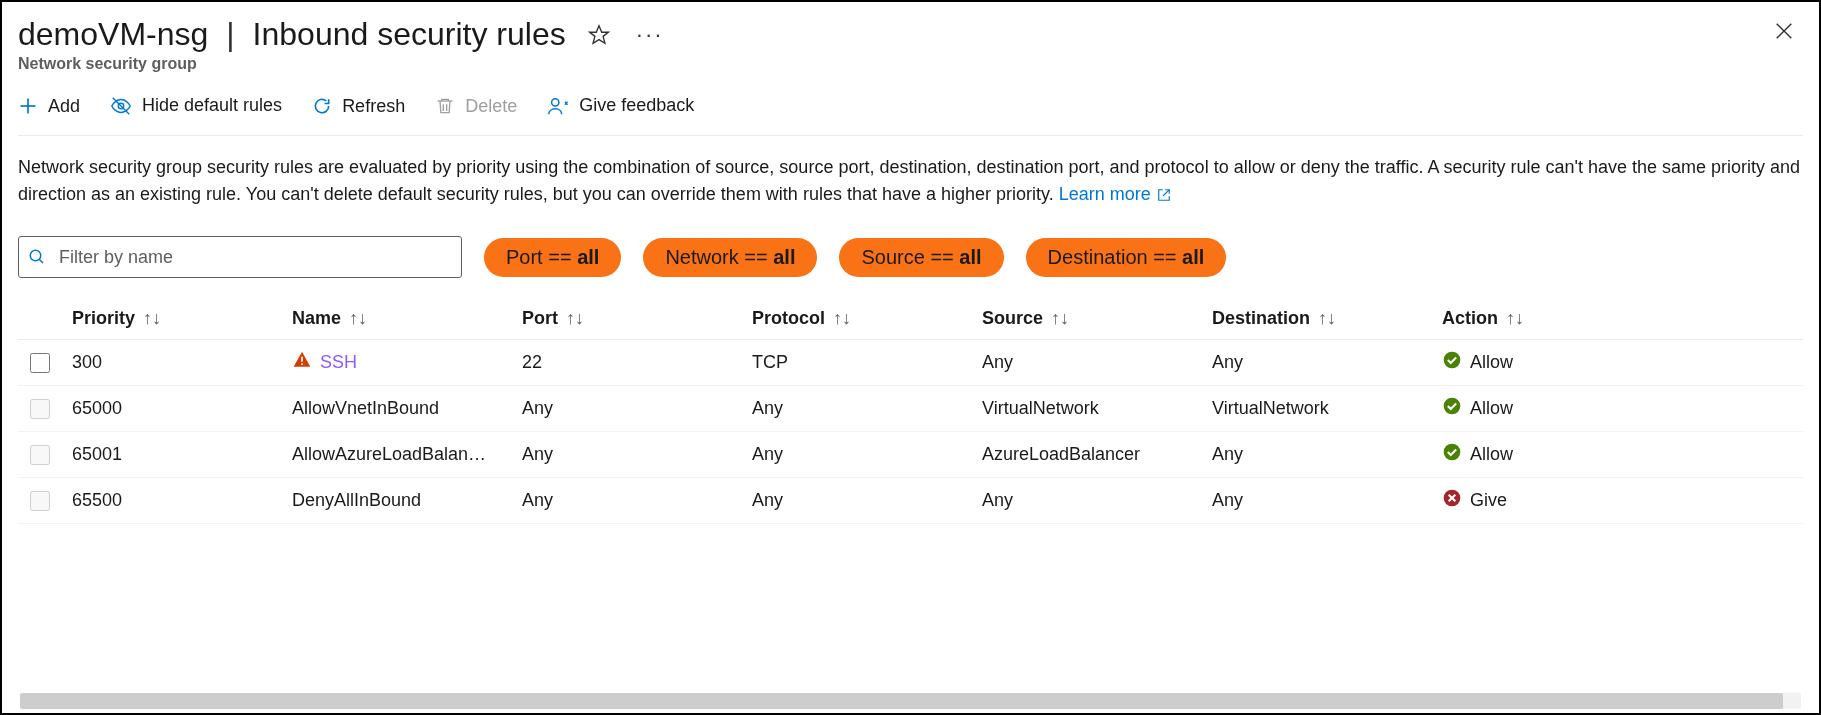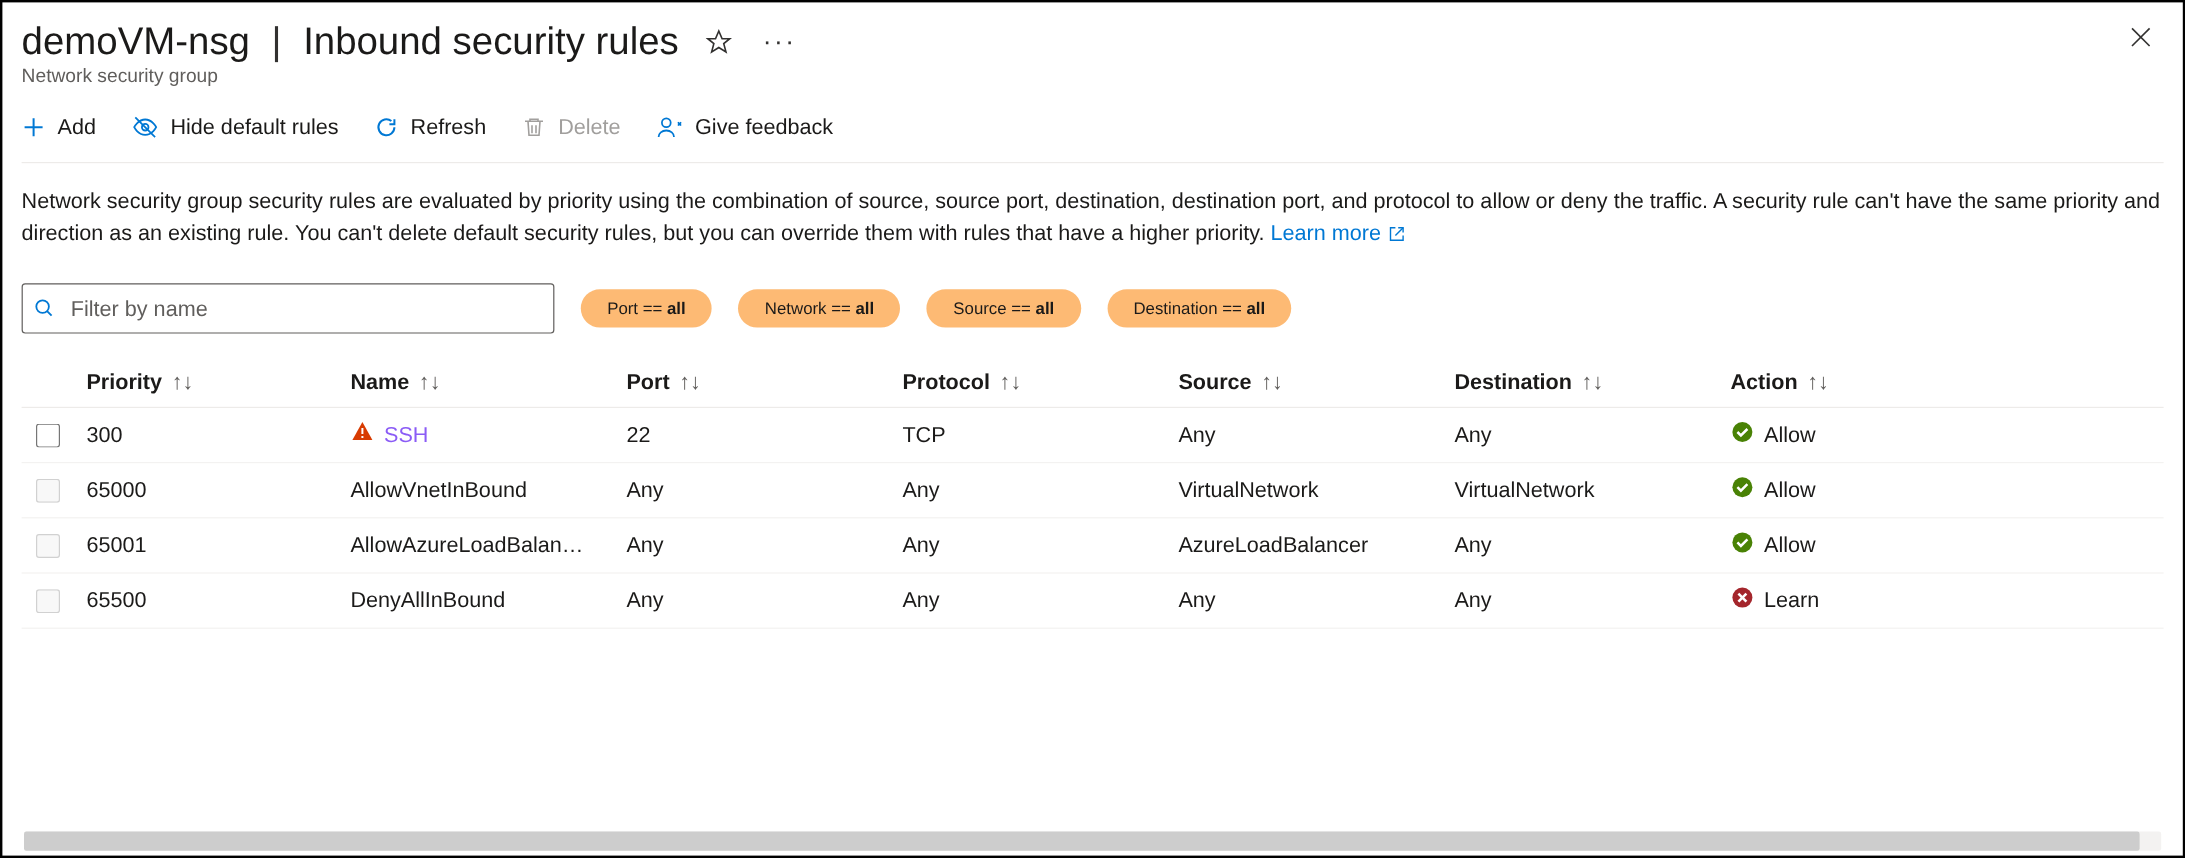--- a/index.html
+++ b/index.html
@@ -14,35 +14,35 @@
     overflow: hidden;
     padding: 14px 16px 0 16px;
     position: relative;
   }
   .header { display:flex; align-items:center; gap:16px; }
   .title-block { flex:1; }
   .title-line { display:flex; align-items:center; gap:18px; font-size:32px; font-weight:400; }
   .title-resource { font-weight:400; }
   .title-sep { color:#323130; }
   .title-page { font-weight:400; }
-  .subtitle { font-size:16px; color:#605e5c; margin-top:2px; }
+  .subtitle { font-size:16px; color:#605e5c; margin-top:2px;font-weight:bold; }
   .icon-btn { background:none; border:none; cursor:pointer; display:inline-flex; align-items:center; justify-content:center; padding:4px; }
   .close-btn { position:absolute; top:14px; right:20px; }
   .toolbar { display:flex; align-items:center; gap:30px; margin-top:20px; padding-bottom:16px; border-bottom:1px solid #edebe9; }
-  .toolbar button { background:none; border:none; display:inline-flex; align-items:center; gap:10px; font-size:18px; color:#1b1a19; cursor:pointer; padding:2px 0; }
+  .toolbar button { background:none; border:none; display:inline-flex; align-items:flex-start; gap:10px; font-size:18px; color:#1b1a19; cursor:pointer; padding:2px 0; }
   .toolbar button.disabled { color:#a19f9d; cursor:default; }
   .toolbar svg { flex-shrink:0; }
   .description { font-size:18px; margin-top:18px; line-height:1.5; color:#1b1a19; }
   .learn-link { color:#0078d4; text-decoration:none; display:inline-flex; align-items:center; gap:6px; }
   .filter-row { display:flex; align-items:center; gap:22px; margin-top:28px; }
   .filter-input { position:relative; width:444px; }
   .filter-input input { width:100%; height:42px; border:1px solid #605e5c; border-radius:3px; padding:0 12px 0 40px; font-size:18px; color:#1b1a19; }
   .filter-input input::placeholder { color:#605e5c; }
   .filter-input svg { position:absolute; left:10px; top:50%; transform:translateY(-50%); }
-  .pill { background:#fdba74; border-radius:22px; padding:8px 22px; font-size:14px; color:#1b1a19; cursor:pointer; border:none; }
+  .pill { background:#f97316; border-radius:22px; padding:8px 22px; font-size:20px; color:#1b1a19; cursor:pointer; border:none; }
   .pill .bold { font-weight:700; }
   .table { margin-top:20px; }
   .thead, .trow { display:grid; grid-template-columns: 48px 220px 230px 230px 230px 230px 230px 200px 1fr; align-items:center; padding:10px 0; }
   .thead { font-weight:600; font-size:18px; border-bottom:1px solid #edebe9; }
   .th { display:flex; align-items:flex-end; gap:8px; padding-left:6px; }
   .trow { font-size:18px; border-bottom:1px solid #f3f2f1; }
   .td { padding-left:6px; display:flex; align-items:center; gap:8px; white-space:nowrap; overflow:hidden; text-overflow:ellipsis; }
   input[type=checkbox] { width:20px; height:20px; margin:0 0 0 6px; accent-color:#0078d4;}
   .link { color:#8b5cf6; }
   .sort-arrows { display:inline-flex; gap:0; color:#605e5c; }
@@ -252,21 +252,21 @@
         <div class="td">Any</div>
         <div class="td">Any</div>
         <div class="td">Any</div>
         <div class="td">Any</div>
         <div class="td">
           <span><svg width="20" height="20" viewBox="0 0 24 24">
               <circle cx="12" cy="12" r="10" fill="#a4262c"></circle>
               <line x1="8" y1="8" x2="16" y2="16" stroke="#fff" stroke-width="2.5"></line>
               <line x1="16" y1="8" x2="8" y2="16" stroke="#fff" stroke-width="2.5"></line>
             </svg></span>
-          <span>Learn</span>
+          <span>Give</span>
         </div>
       </div>
     </div>
 </div>
 
 <div class="scrollbar">
     <div class="scrollbar-thumb"></div>
   </div>
 
 </body></html>

